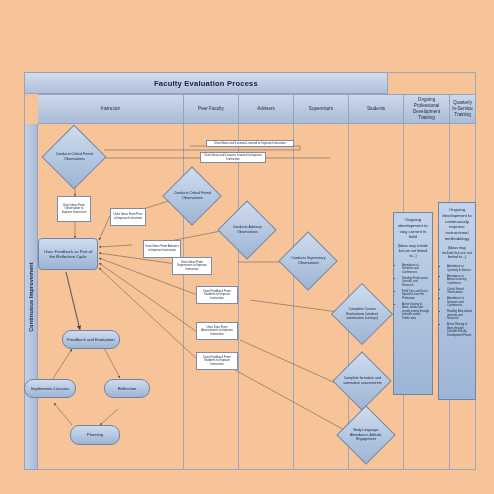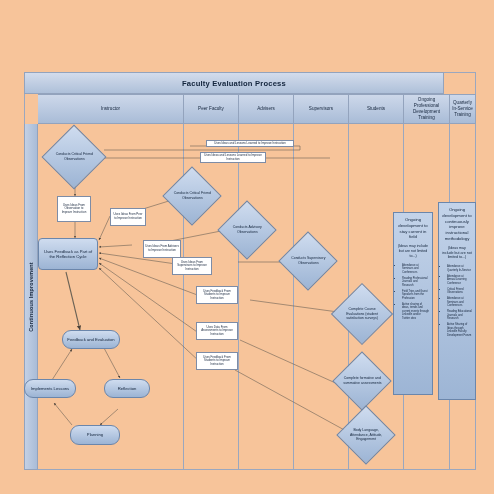--- a/index.html
+++ b/index.html
@@ -13,21 +13,21 @@
   
   #panel{
     position:absolute;left:24px;top:72px;width:452px;height:398px;
     background:#f7c49a;
     border:1px solid #9aa7bf;
     box-sizing:border-box;
   }
 
   
   #title-bar{
-    position:absolute;left:24px;top:72px;width:420px;height:22px;
+    position:absolute;left:24px;top:72px;width:364px;height:22px;
     box-sizing:border-box;
     background:linear-gradient(#d3dcec,#aec0d9);
     border:1px solid #93a3bd;
     display:flex;align-items:center;justify-content:center;
     font-size:7.6px;font-weight:bold;color:#12243c;letter-spacing:.2px;
   }
 
   
   #lane-head{
     position:absolute;left:24px;top:94px;width:452px;height:30px;

